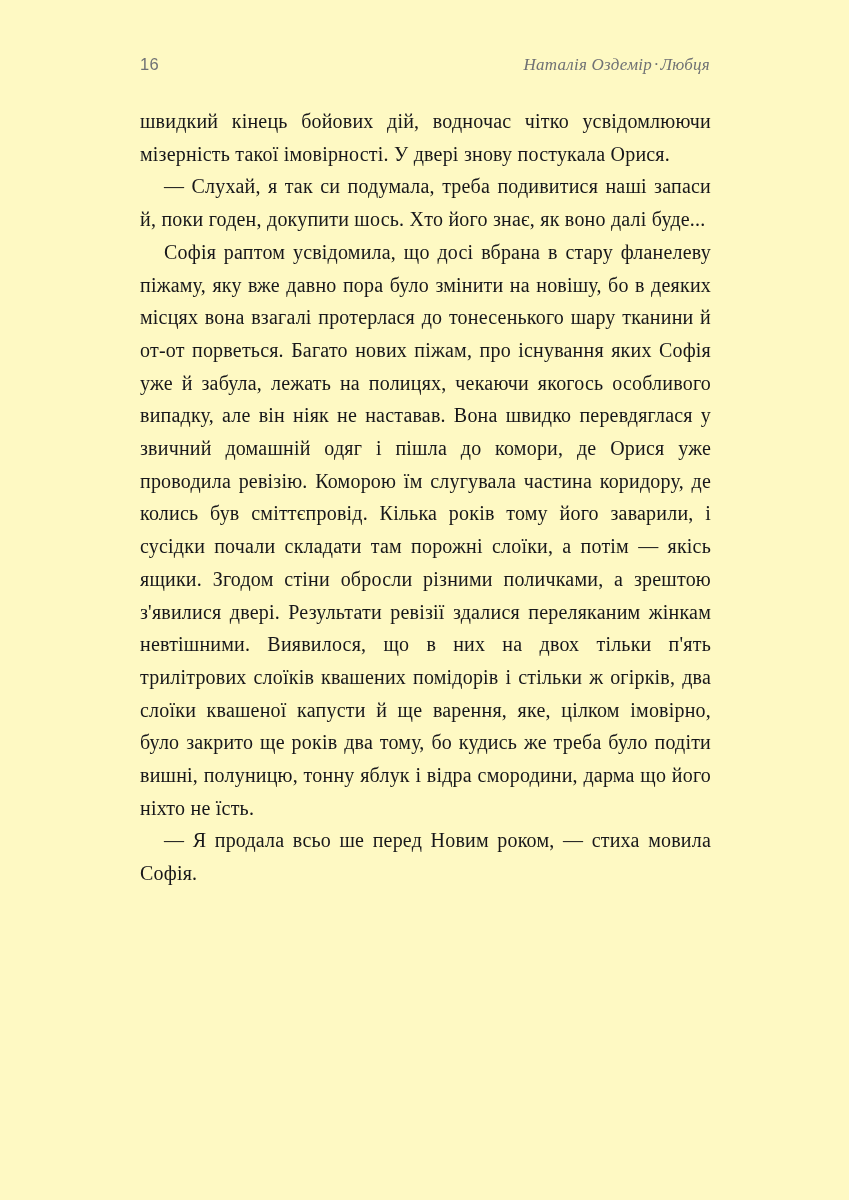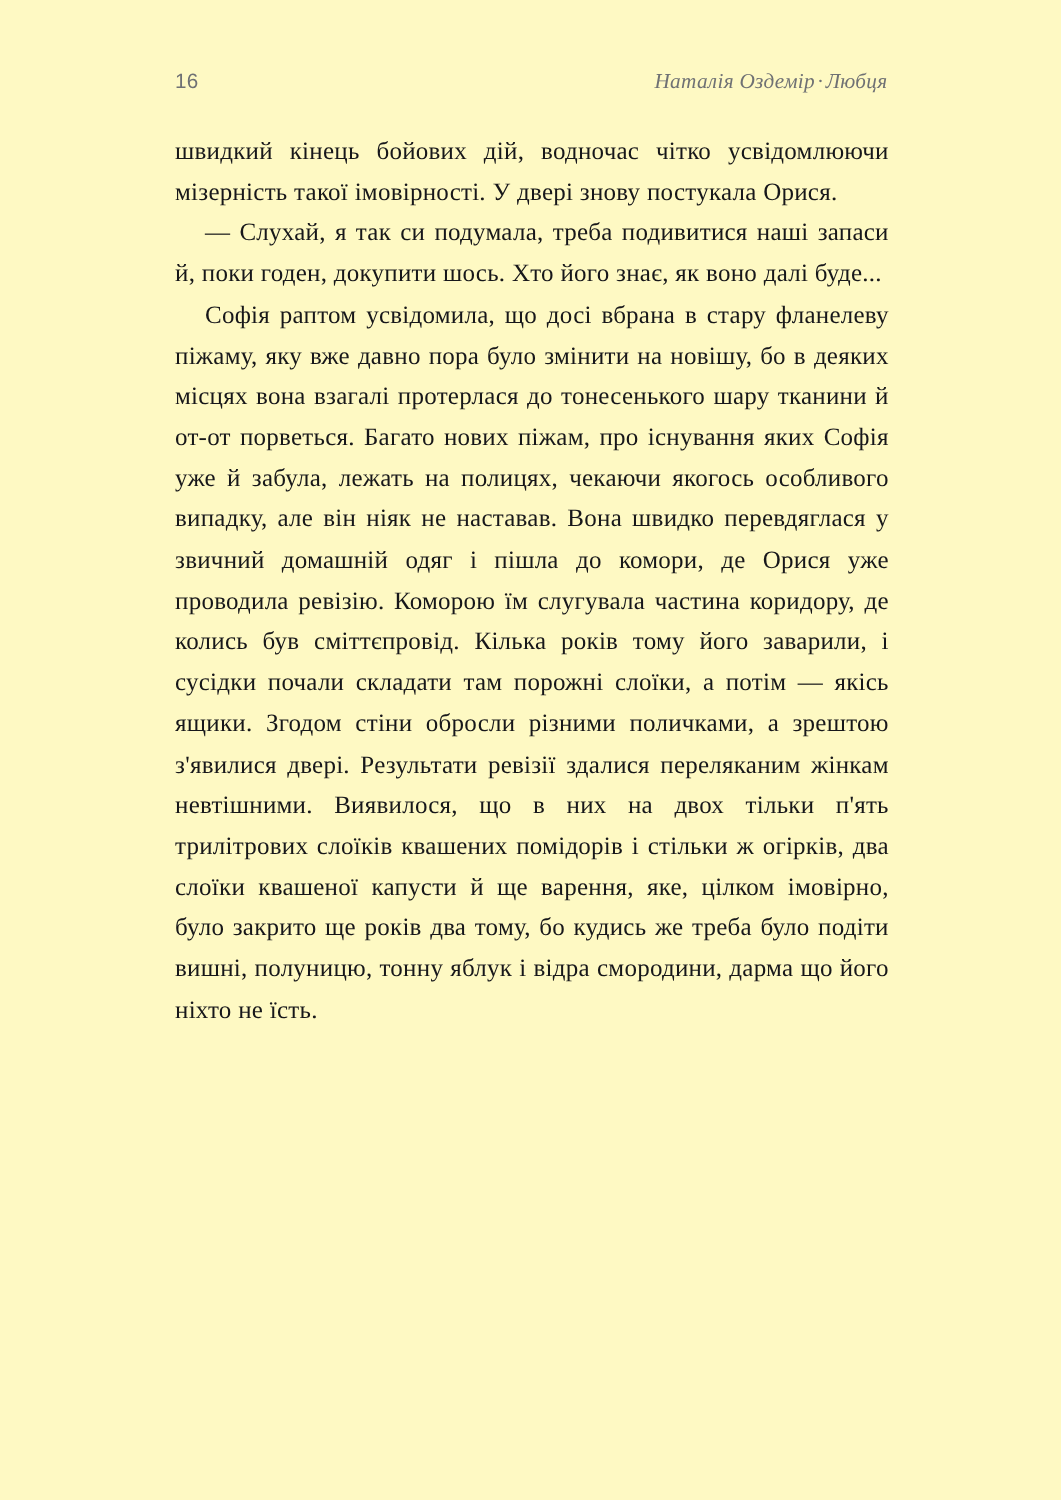--- a/index.html
+++ b/index.html
@@ -89,15 +89,16 @@
     <div class="folio">16</div>
     <div class="header-title">
       <span>Наталія Оздемір</span><span class="header-sep">·</span><span>Любця</span>
     </div>
   </div>
 
   <div class="text-column">
     <p class="para">швидкий кінець бойових дій, водночас чітко усвідомлюючи мізерність такої імовірності. У двері знову постукала Орися.</p>
     <p class="para indent">— Слухай, я так си подумала, треба подивитися наші запаси й, поки годен, докупити шось. Хто його знає, як воно далі буде...</p>
     <p class="para indent">Софія раптом усвідомила, що досі вбрана в стару фланелеву піжаму, яку вже давно пора було змінити на новішу, бо в деяких місцях вона взагалі протерлася до тонесенького шару тканини й от-от порветься. Багато нових піжам, про існування яких Софія уже й забула, лежать на полицях, чекаючи якогось особливого випадку, але він ніяк не наставав. Вона швидко перевдяглася у звичний домашній одяг і пішла до комори, де Орися уже проводила ревізію. Коморою їм слугувала частина коридору, де колись був сміттєпровід. Кілька років тому його заварили, і сусідки почали складати там порожні слоїки, а потім — якісь ящики. Згодом стіни обросли різними поличками, а зрештою з'явилися двері. Результати ревізії здалися переляканим жінкам невтішними. Виявилося, що в них на двох тільки п'ять трилітрових слоїків квашених помідорів і стільки ж огірків, два слоїки квашеної капусти й ще варення, яке, цілком імовірно, було закрито ще років два тому, бо кудись же треба було подіти вишні, полуницю, тонну яблук і відра смородини, дарма що його ніхто не їсть.</p>
+    <p class="para indent">— Я продала всьо ше перед Новим роком, — стиха мовила Софія.</p>
   </div>
 
 </div>
 
 </body></html>

